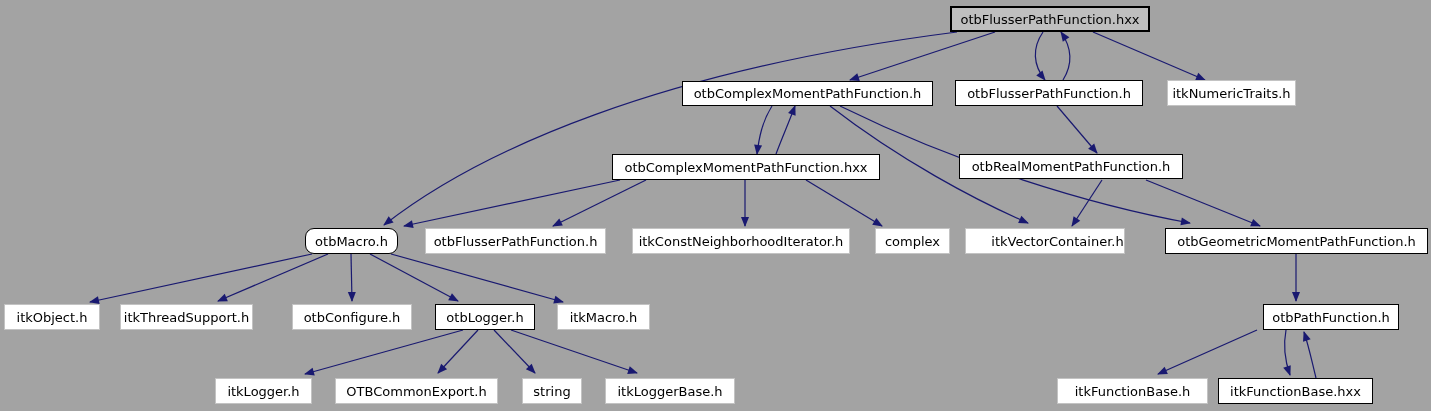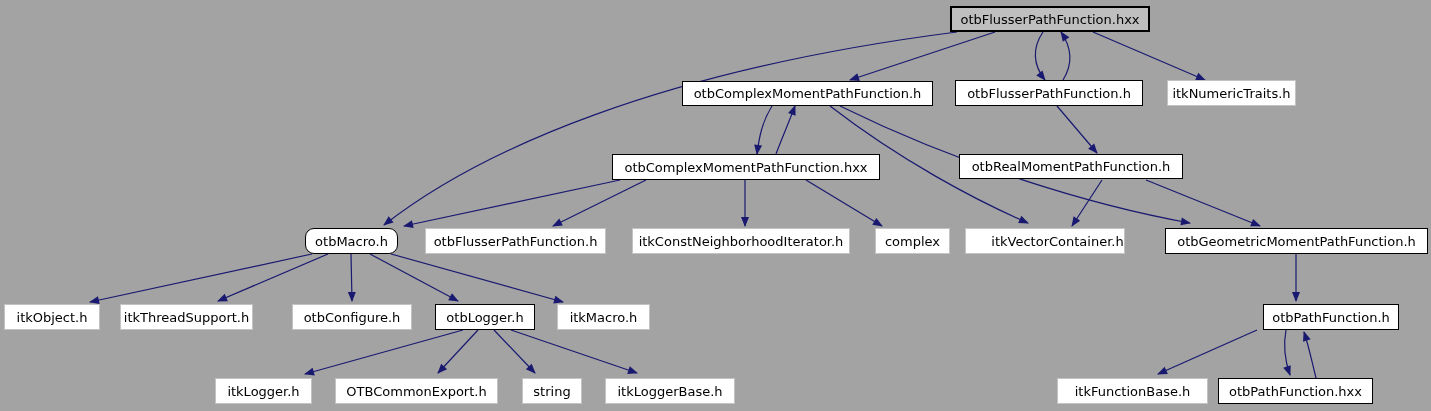--- a/index.html
+++ b/index.html
@@ -99,14 +99,14 @@
     <div class="node ext" style="left: 120px; top: 304px; width: 133px; height: 26px;">itkThreadSupport.h</div>
     <div class="node ext" style="left: 292px; top: 304px; width: 120px; height: 26px;">otbConfigure.h</div>
     <div class="node doc" style="left: 435px; top: 304px; width: 100px; height: 26px;">otbLogger.h</div>
     <div class="node ext" style="left: 557px; top: 304px; width: 93px; height: 26px;">itkMacro.h</div>
     <div class="node doc" style="left: 1227px; top: 304px; width: 136px; height: 26px; margin-left: 36px;">otbPathFunction.h</div>
     <div class="node ext" style="left: 215px; top: 378px; width: 97px; height: 26px;">itkLogger.h</div>
     <div class="node ext" style="left: 335px; top: 378px; width: 163px; height: 26px;">OTBCommonExport.h</div>
     <div class="node ext" style="left: 522px; top: 378px; width: 60px; height: 26px;">string</div>
     <div class="node ext" style="left: 605px; top: 378px; width: 130px; height: 26px;">itkLoggerBase.h</div>
     <div class="node ext" style="left: 1057px; top: 378px; width: 151px; height: 26px;">itkFunctionBase.h</div>
-    <div class="node doc" style="left: 1218px; top: 378px; width: 155px; height: 26px;">otbPathFunction.hxx</div>
+    <div class="node doc" style="left: 1218px; top: 378px; width: 155px; height: 26px;">itkFunctionBase.hxx</div>
   </div>
 
 </body></html>

